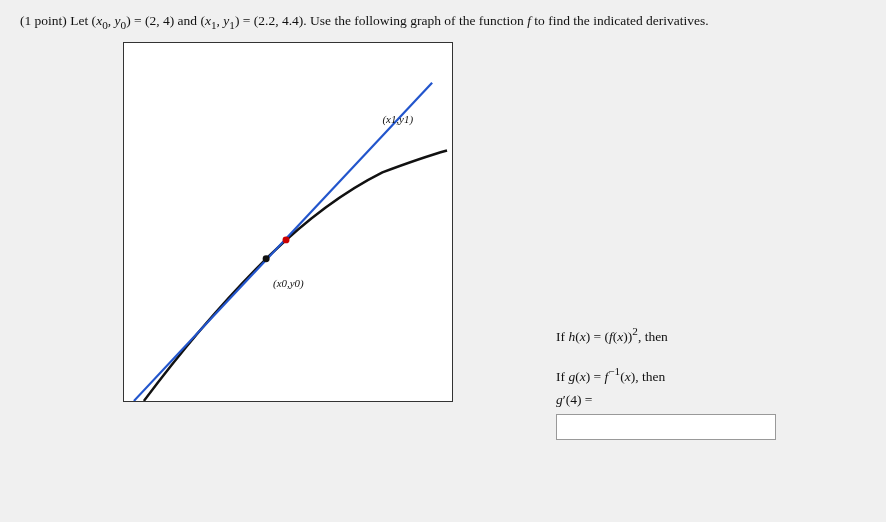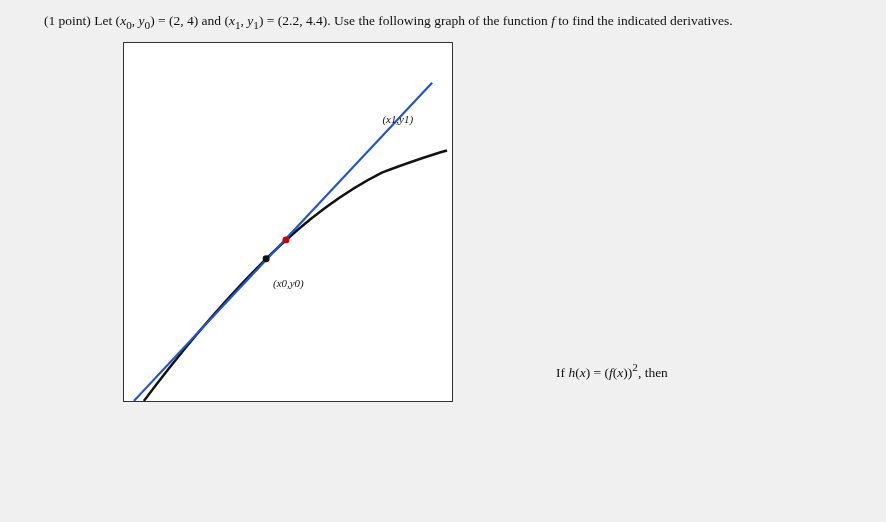--- a/index.html
+++ b/index.html
@@ -16,21 +16,20 @@
     }
     .page-container {
       width: 100%;
       position: relative;
     }
     .header-text {
       font-size: 13.5px;
       line-height: 1.6;
       margin-bottom: 8px;
       color: #111;
-      margin-left: 24px;
     }
     .main-content {
       display: flex;
       flex-direction: row;
       align-items: flex-start;
       gap: 0;
     }
     .left-panel {
       width: 310px;
       flex-shrink: 0;
@@ -44,21 +43,20 @@
     .graph-box {
       width: 330px;
       height: 360px;
       background: white;
       border: 1.5px solid #333;
       position: relative;
       overflow: hidden;
     }
     .question-block {
       margin-bottom: 14px;
-      margin-top: 36px;
     }
     .question-text {
       font-size: 13.5px;
       line-height: 1.7;
       color: #111;
     }
     .answer-input {
       display: block;
       width: 220px;
       height: 26px;
@@ -113,15 +111,24 @@
       </div>
     </div>
 
     <div class="left-panel">
       <div class="question-block">
         <div class="question-text">
           If <span class="math-italic">h</span>(<span class="math-italic">x</span>) = (<span class="math-italic">f</span>(<span class="math-italic">x</span>))<sup>2</sup>, then
         </div>
       </div>
 
+      <div class="question-block">
+        <div class="question-text">
+          If <span class="math-italic">g</span>(<span class="math-italic">x</span>) = <span class="math-italic">f</span><sup>−1</sup>(<span class="math-italic">x</span>), then
+        </div>
+        <div class="question-text">
+          <span class="math-italic">g</span>′(4) =
+          <input type="text" class="answer-input" value="" style="">
+        </div>
+      </div>
     </div>
   </div>
 </div>
 
 </body></html>

